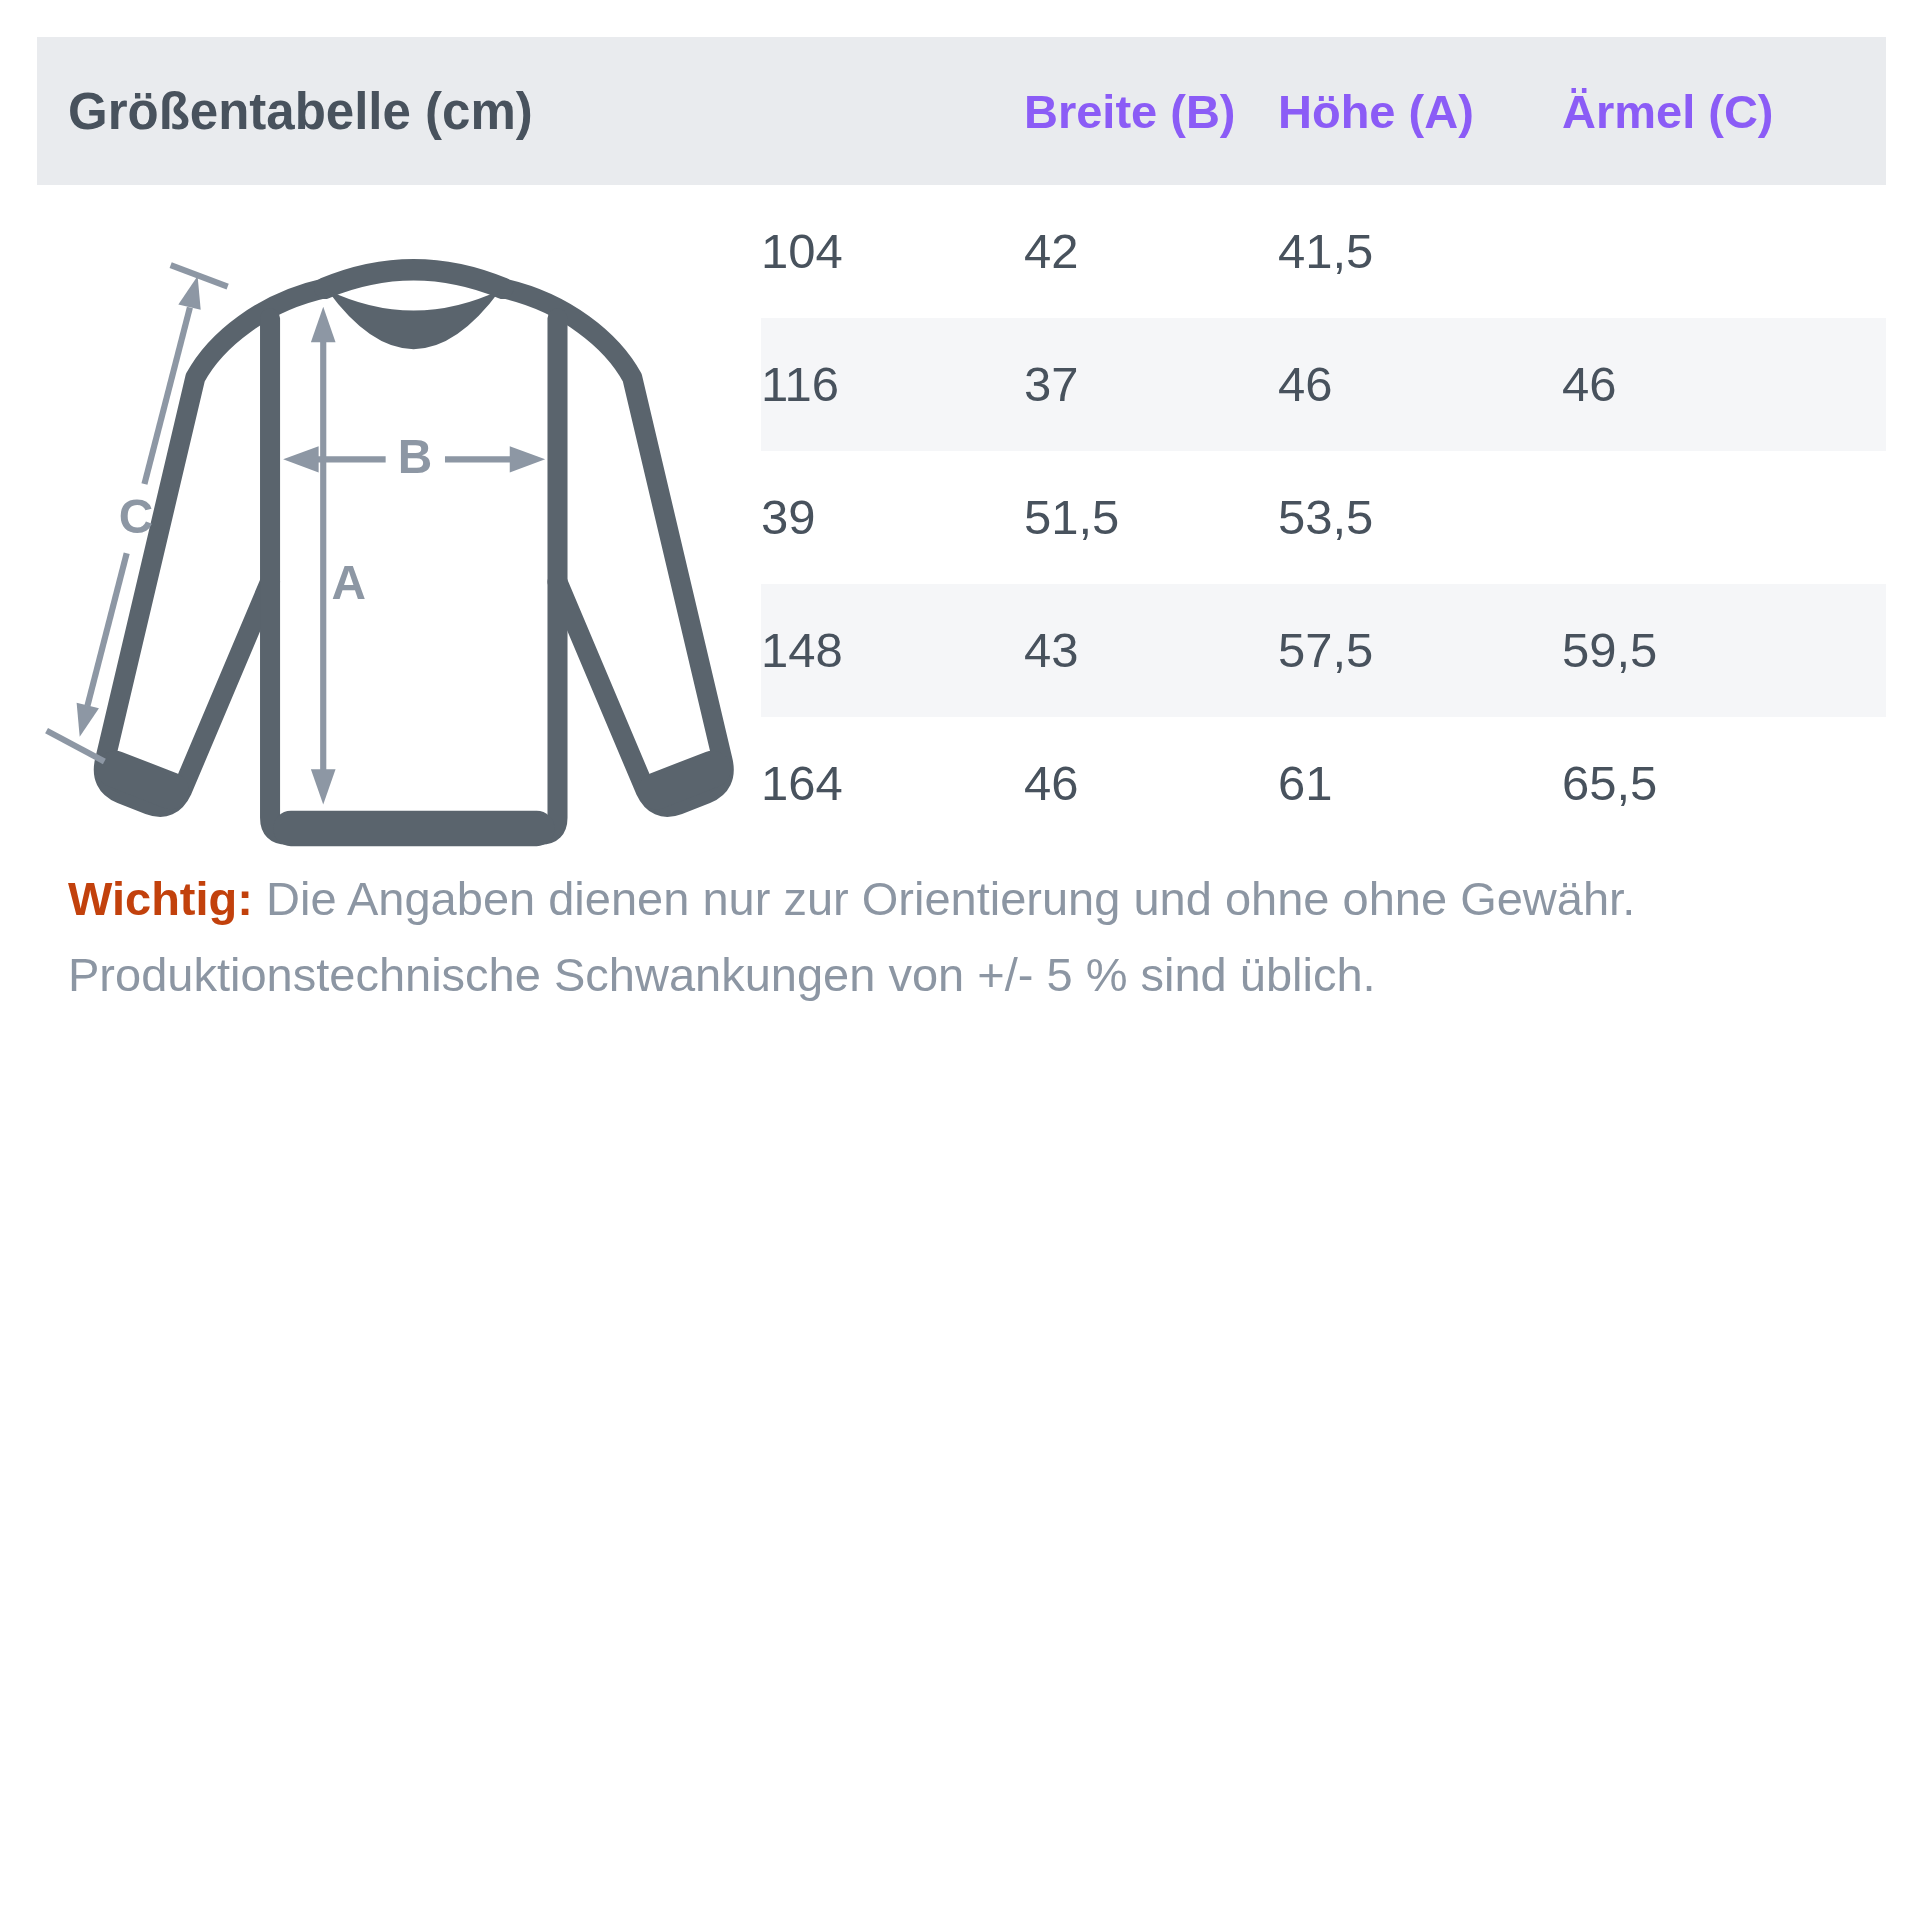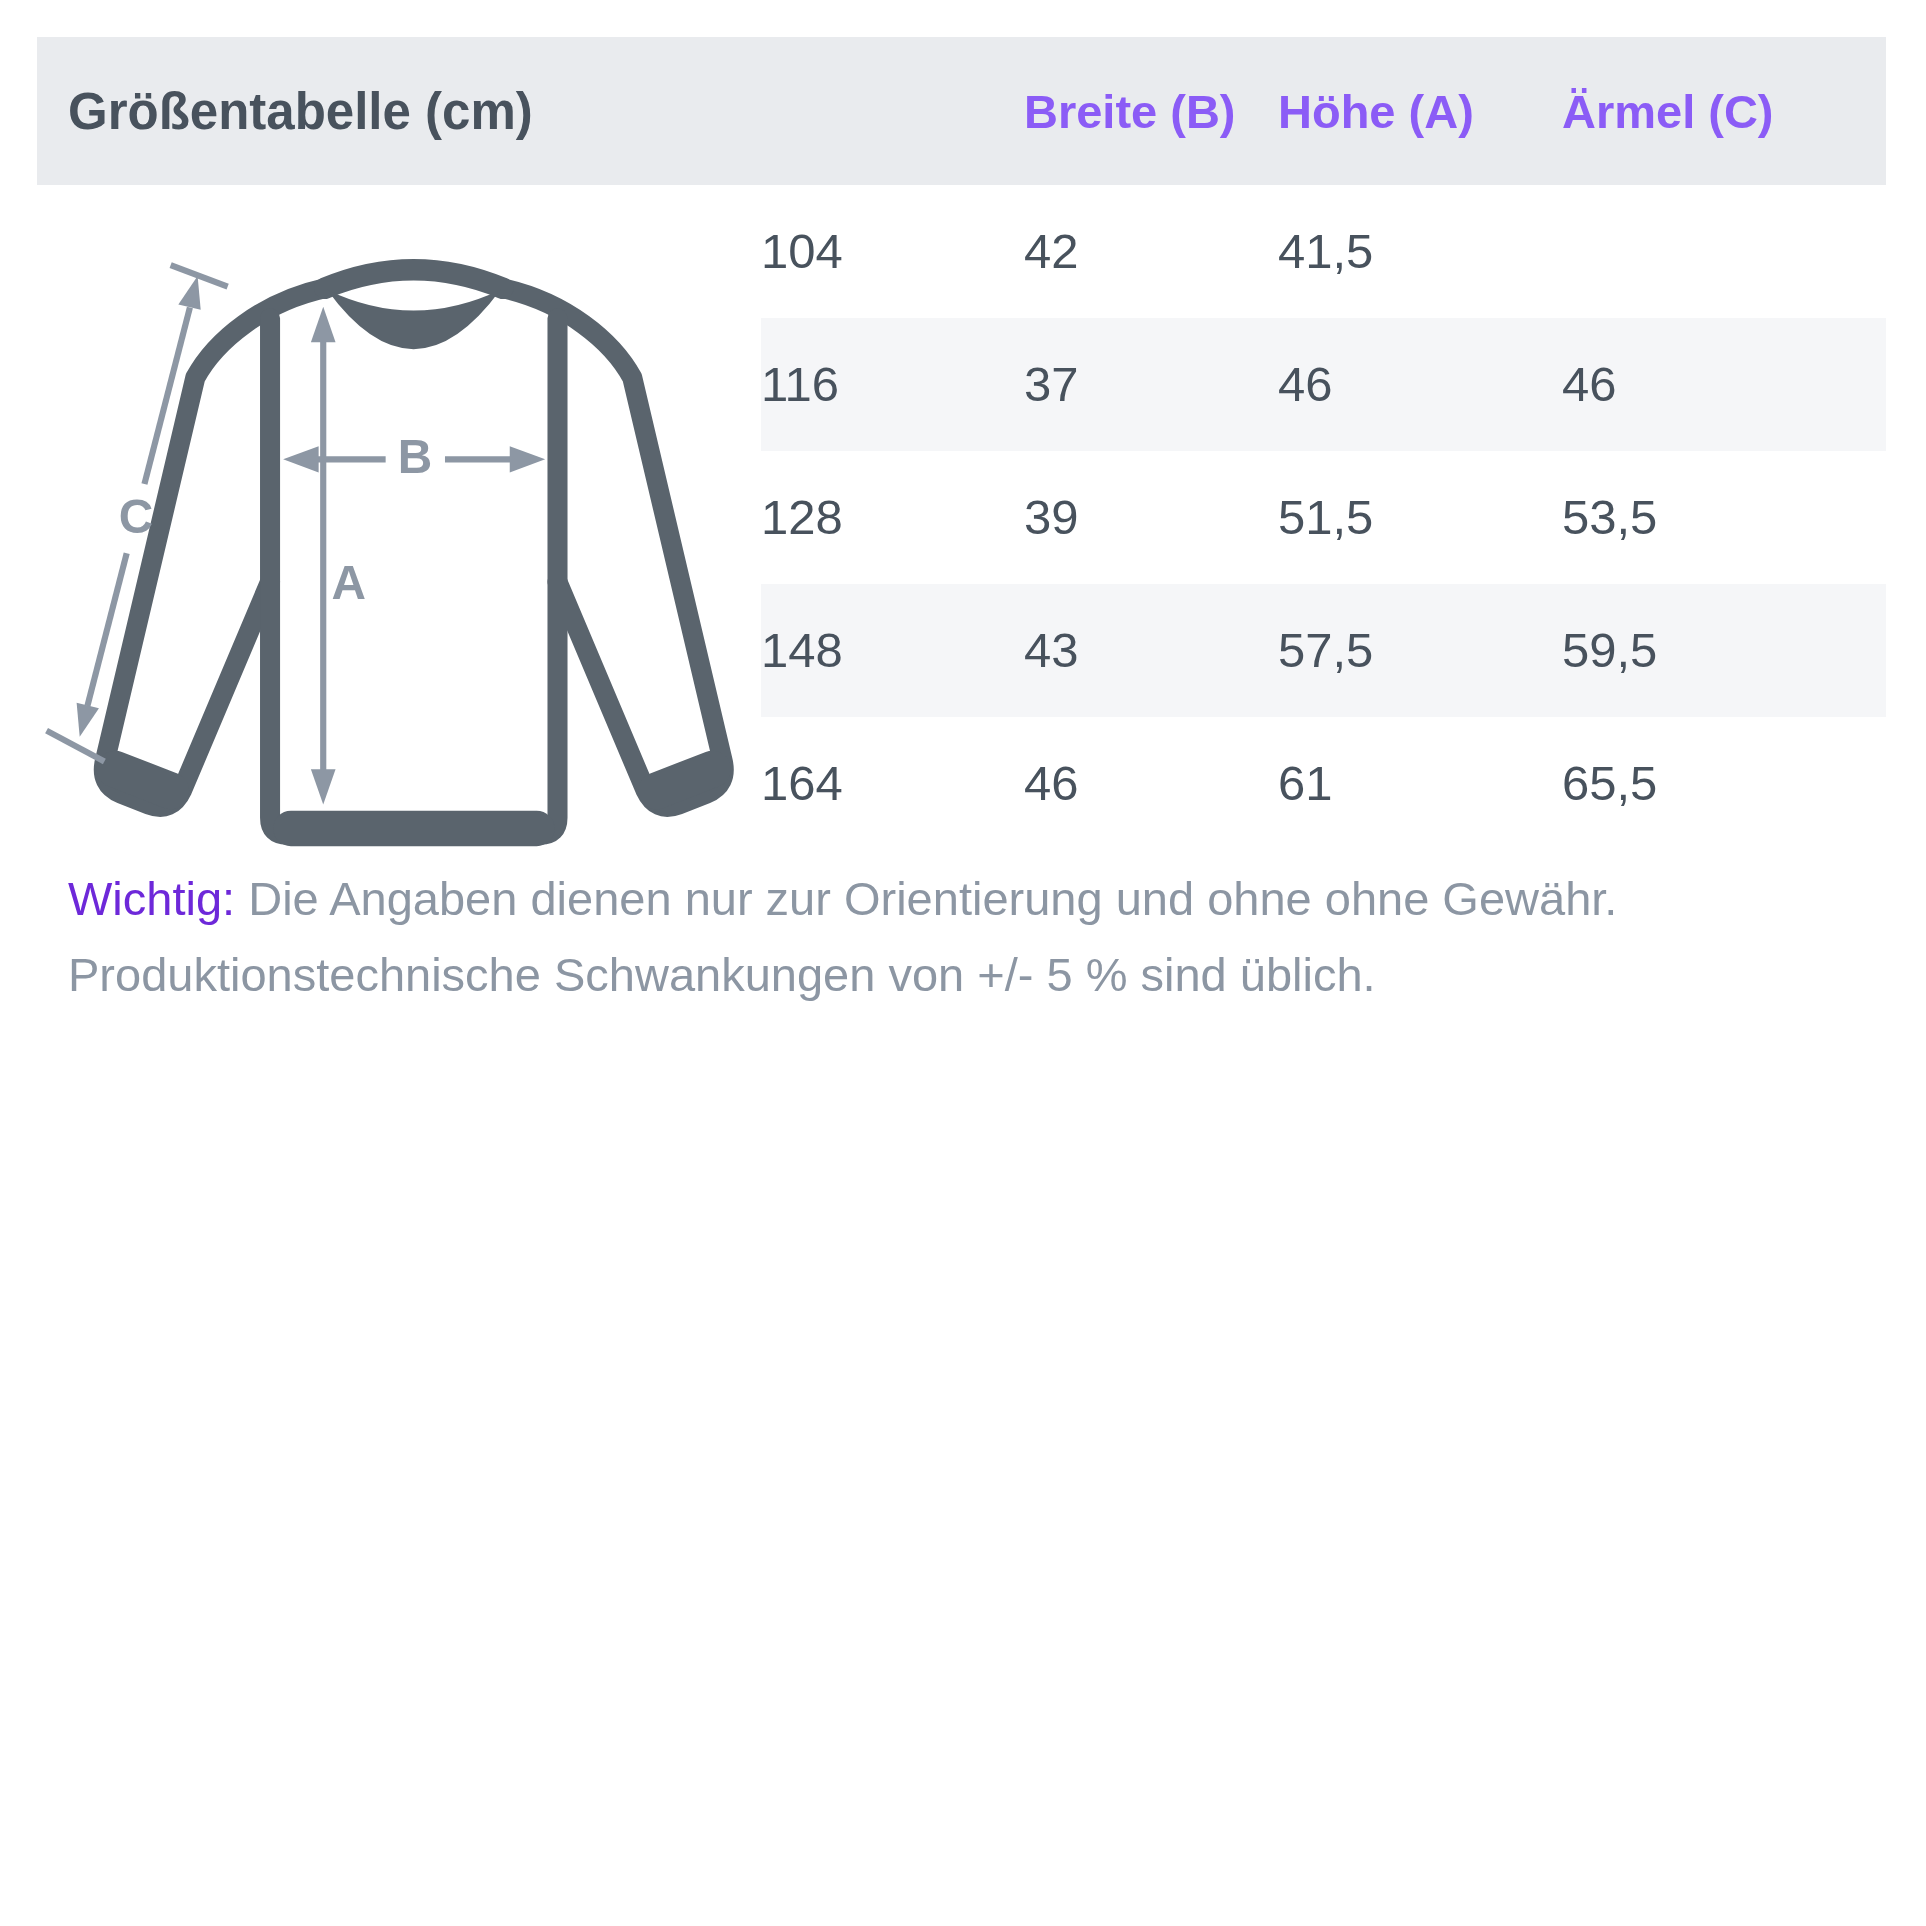--- a/index.html
+++ b/index.html
@@ -61,21 +61,21 @@
   }
   
   .note {
     position: absolute;
     left: 68px; top: 861px;
     width: 1795px;
     font-size: 47px;
     line-height: 76px;
     color: #8c96a3;
   }
-  .note .strong { font-weight: normal; color: #6d28d9; }
+  .note .strong { font-weight: bold; color: #c2410c; }
 </style>
 </head>
 <body>
 
 <div class="page">
 
   <div class="header-bar">
     <div class="header-title">Größentabelle (cm)</div>
     <div class="col-head">Breite (B)</div>
     <div class="col-head">Höhe (A)</div>
@@ -140,21 +140,20 @@
       <span class="cell">42</span>
       <span class="cell">41,5</span>
     </div>
     <div class="size-row striped">
       <span class="cell">116</span>
       <span class="cell">37</span>
       <span class="cell">46</span>
       <span class="cell">46</span>
     </div>
     <div class="size-row">
-      <span class="cell">128</span>
       <span class="cell">39</span>
       <span class="cell">51,5</span>
       <span class="cell">53,5</span>
     </div>
     <div class="size-row striped">
       <span class="cell">148</span>
       <span class="cell">43</span>
       <span class="cell">57,5</span>
       <span class="cell">59,5</span>
     </div>

